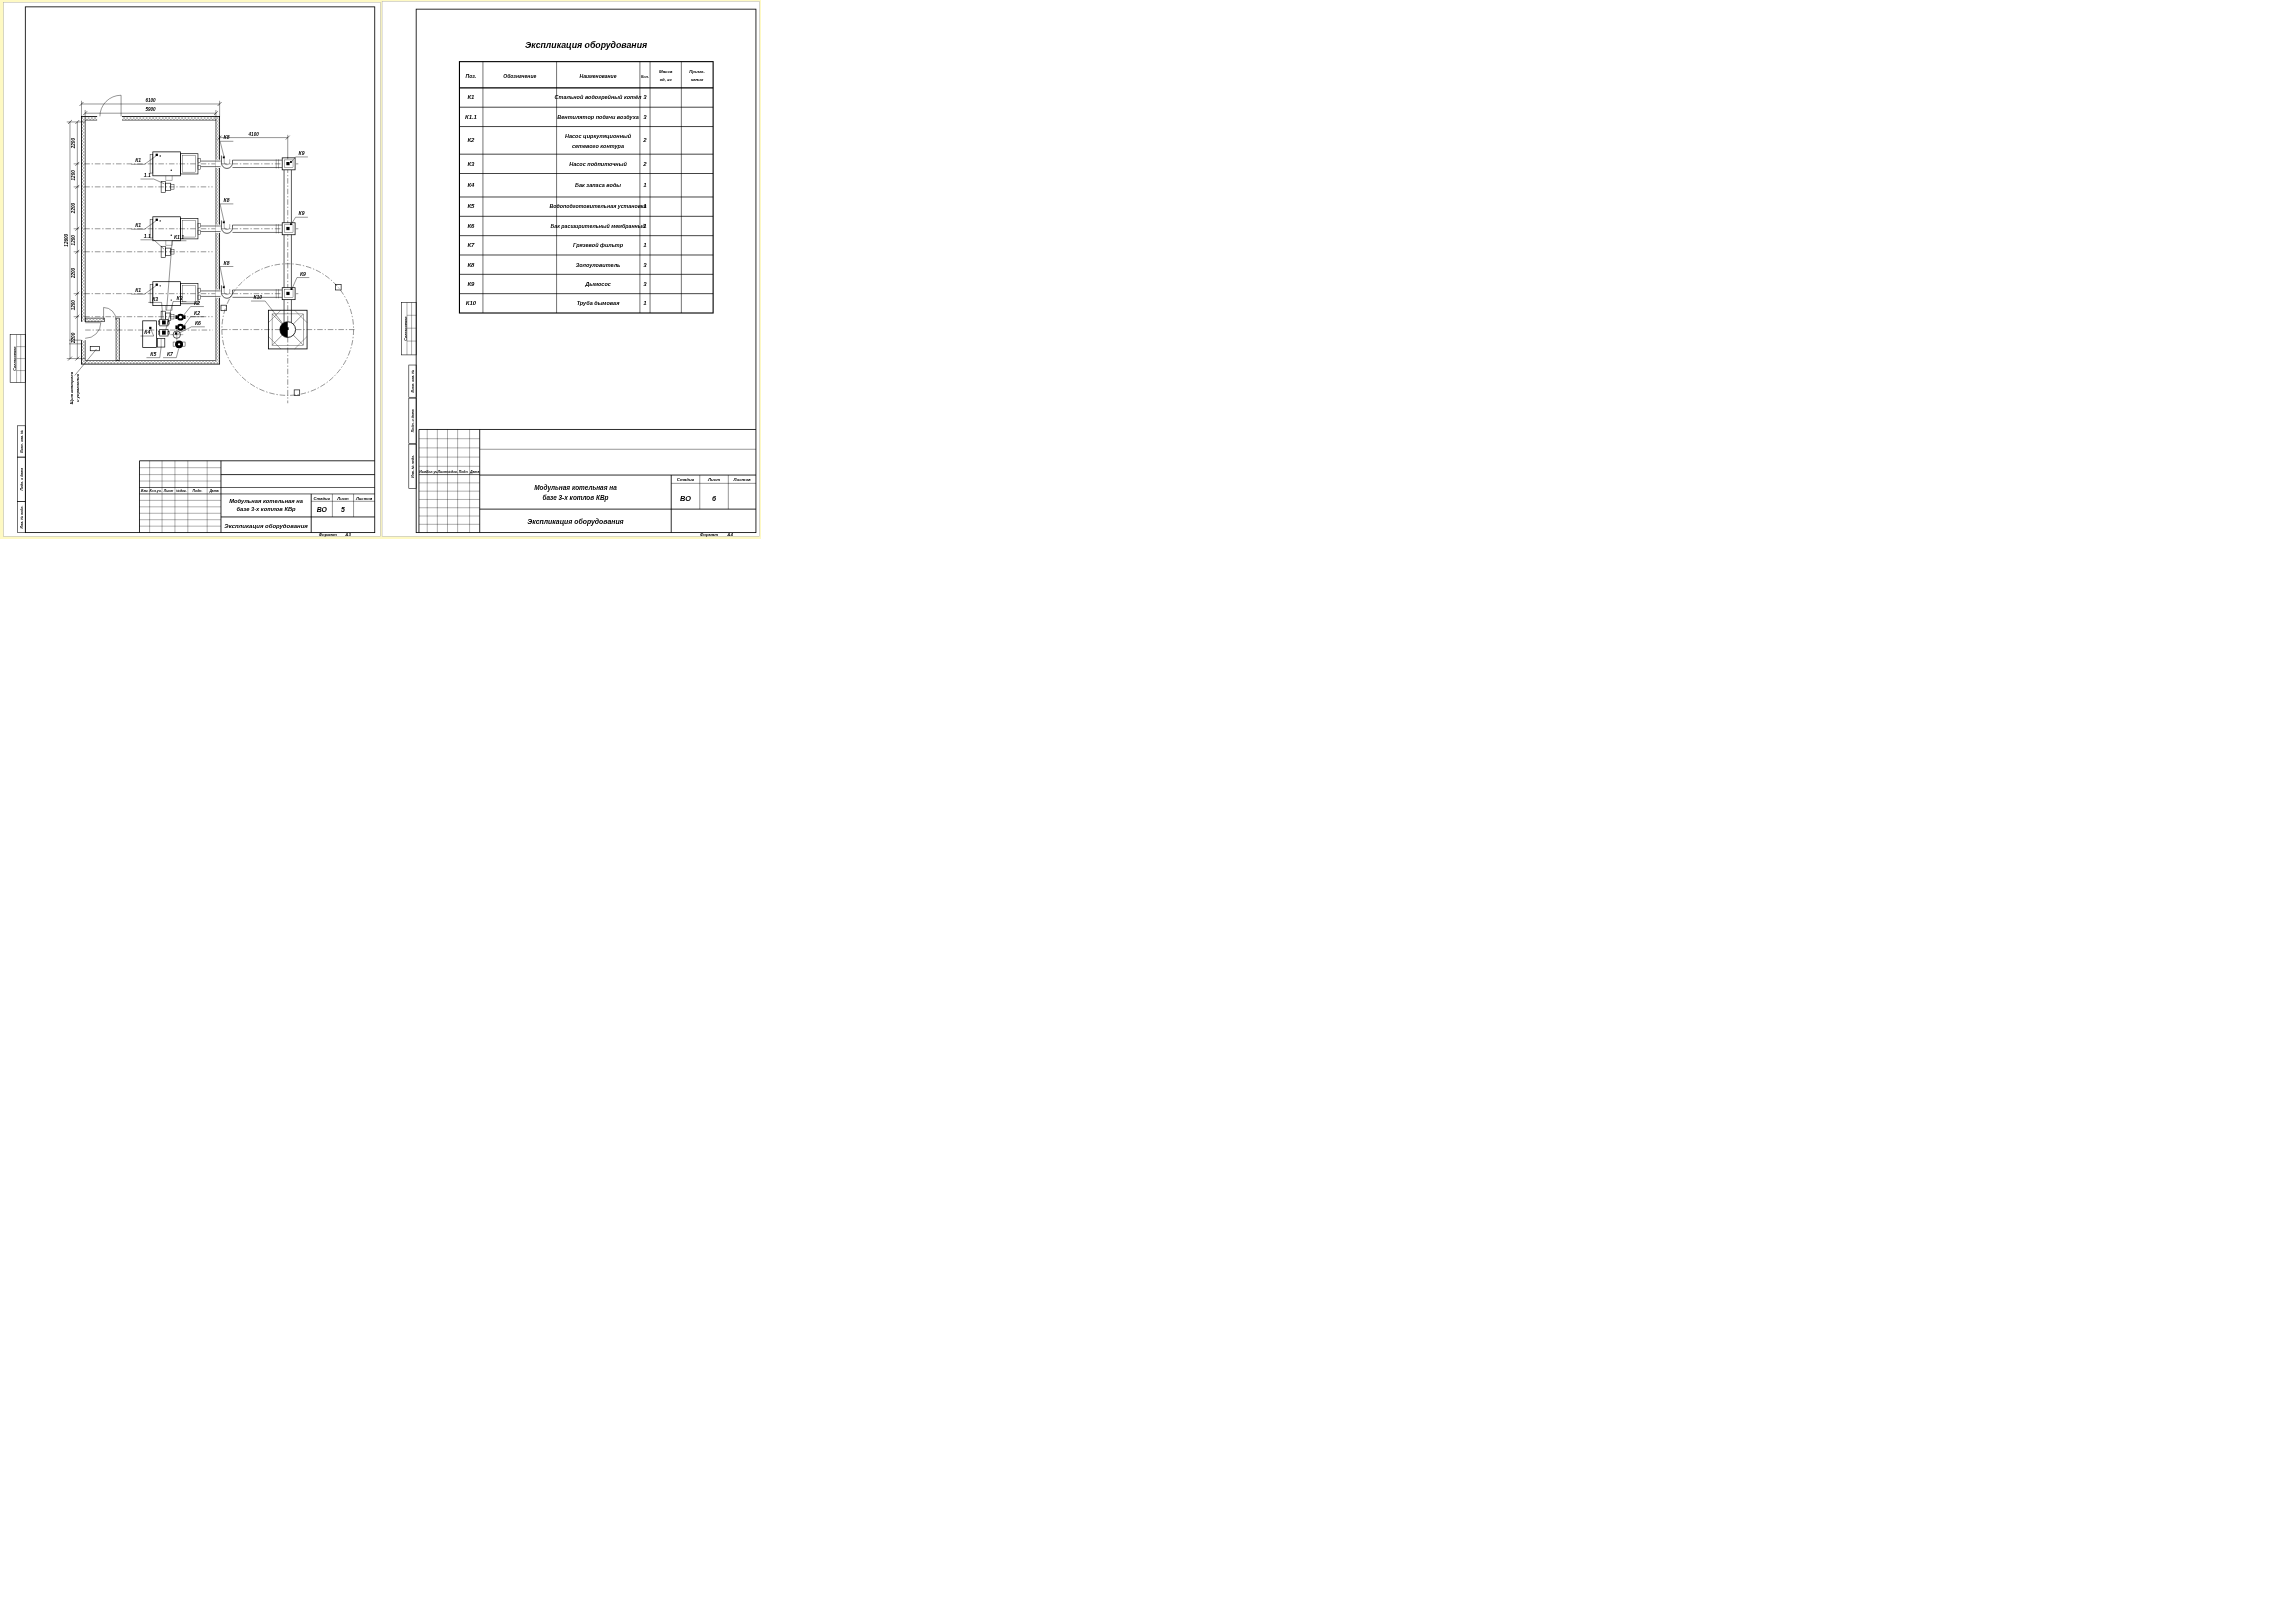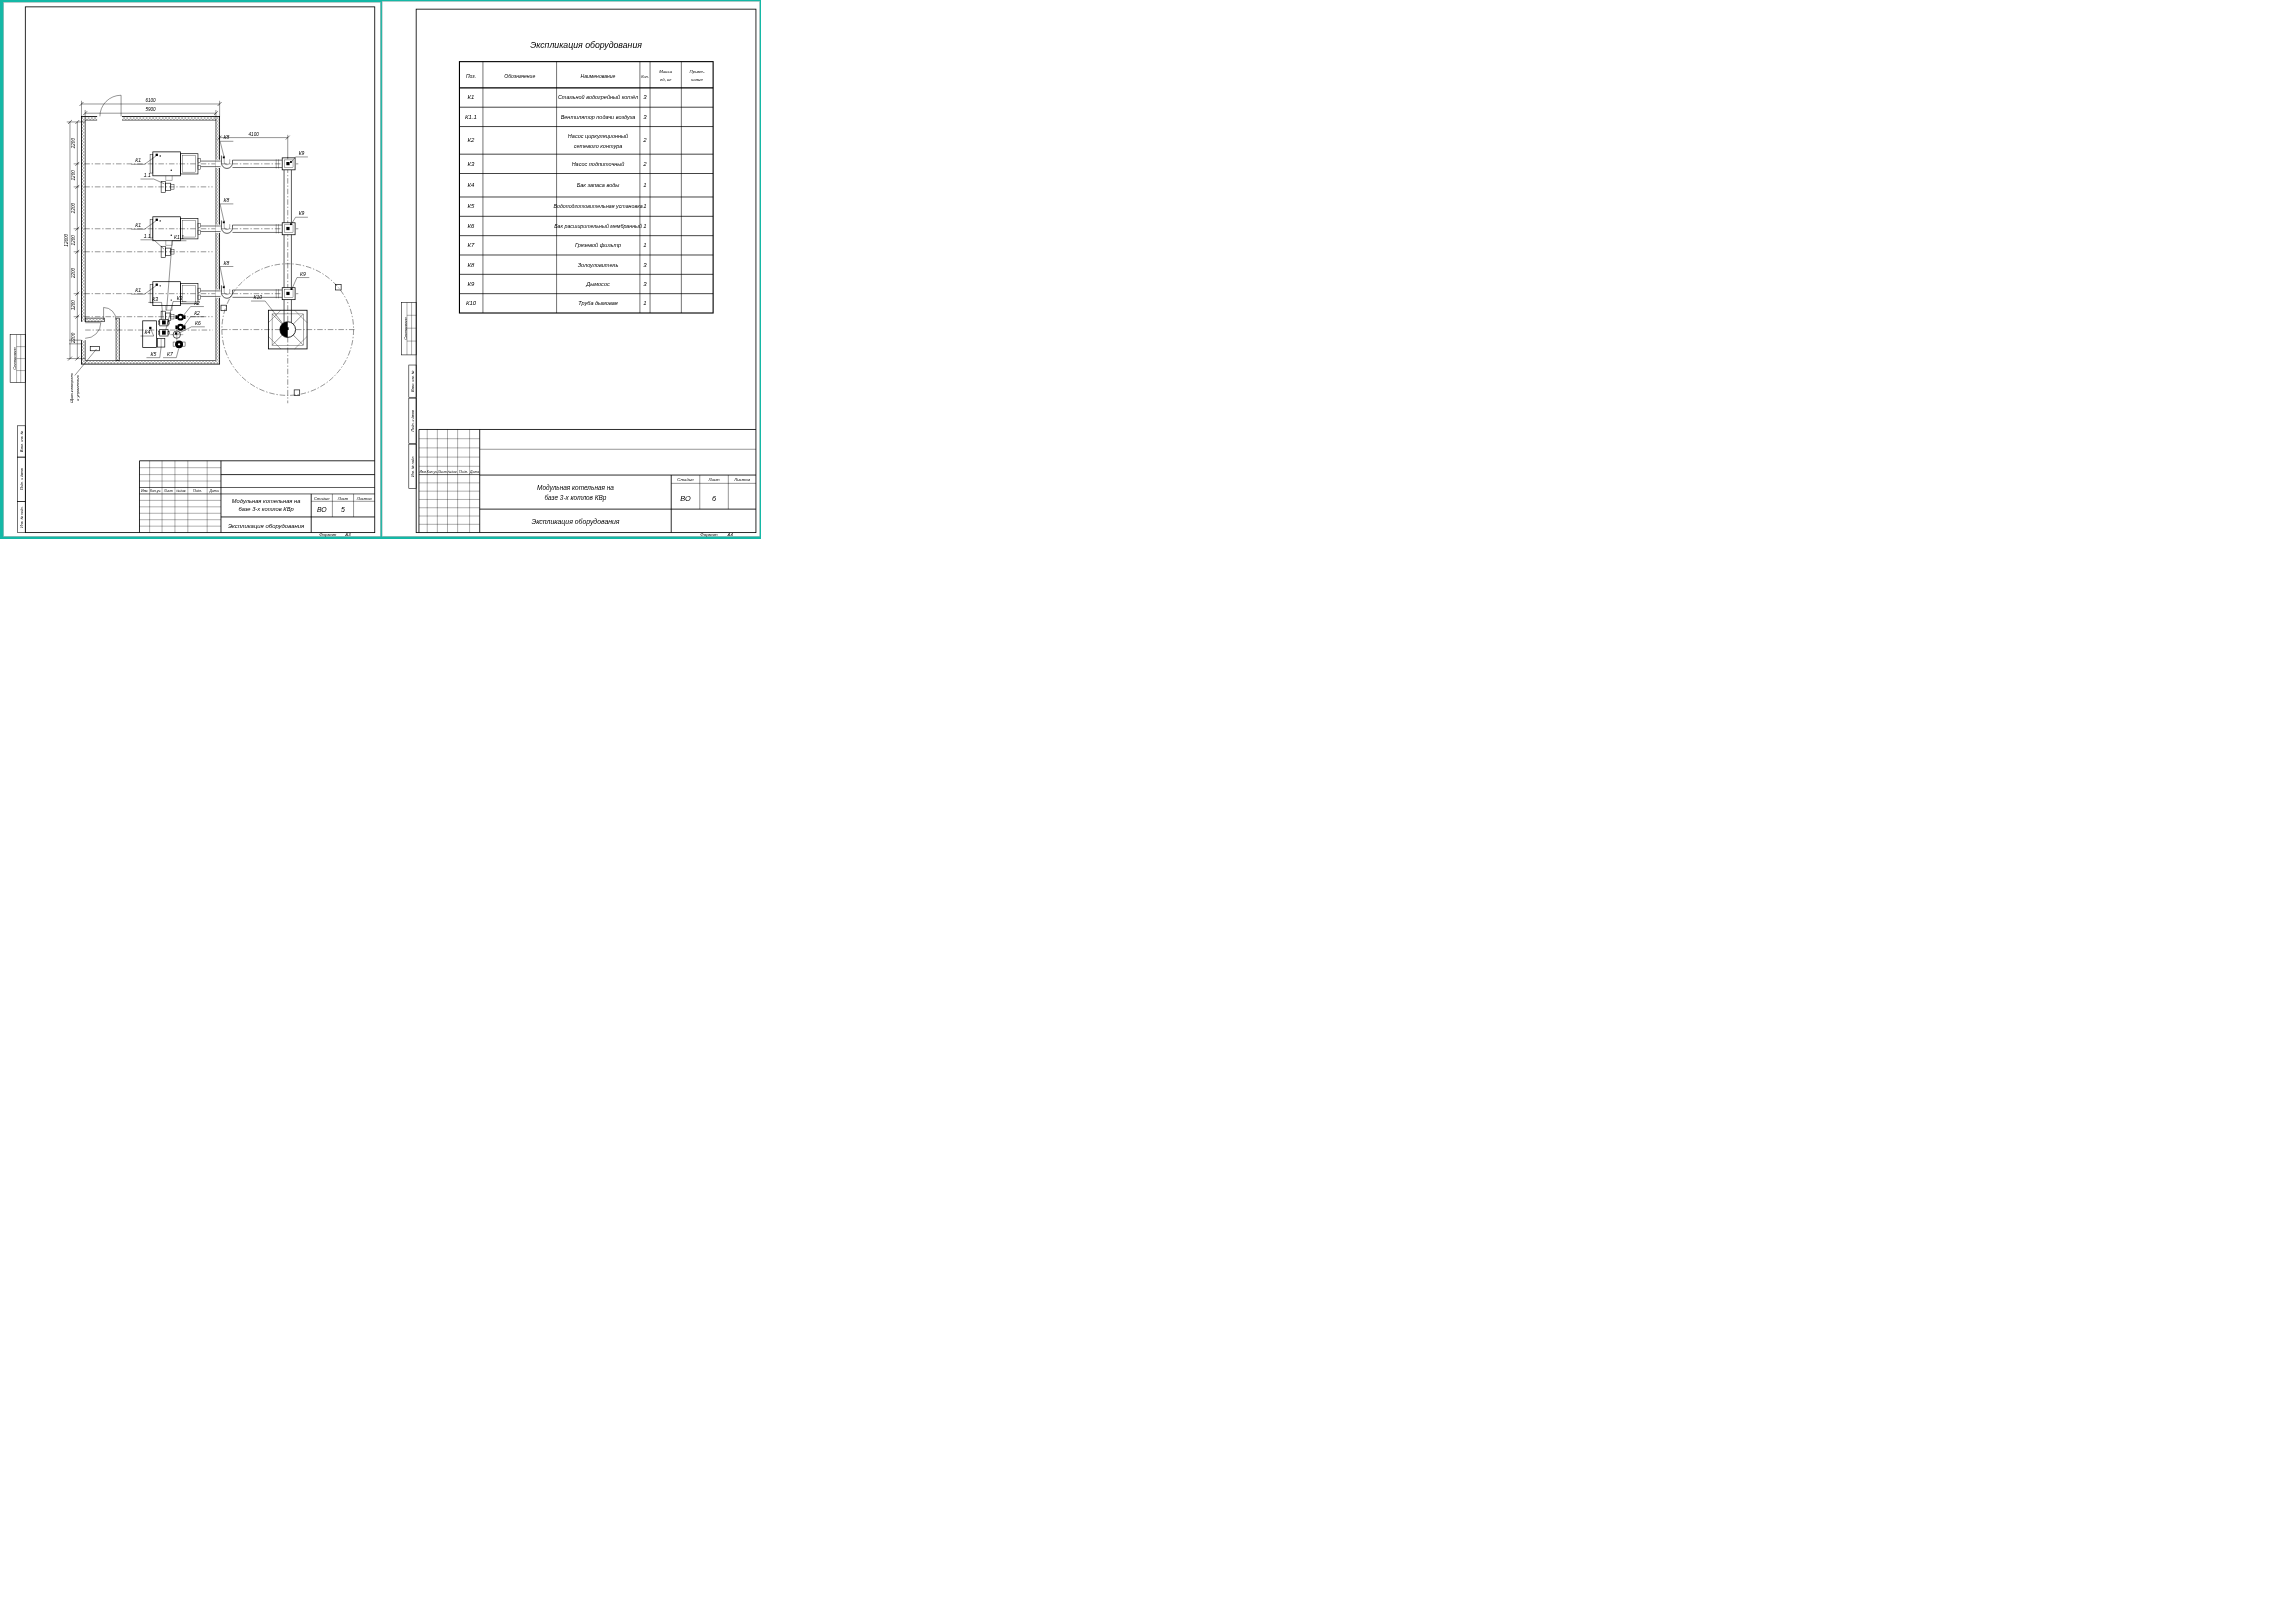--- a/index.html
+++ b/index.html
@@ -1,16 +1,16 @@
 <!DOCTYPE html>
 <html style="font-size:7.4px"><head>
 <meta charset="utf-8">
 <style>
   html,body{margin:0;padding:0;background:#fff;}
-  #canvas{position:relative;width:761px;height:539px;background:#14b8a6;overflow:hidden;}
+  #canvas{position:relative;width:761px;height:539px;background:#fef9c3;overflow:hidden;font-weight:bold;}
   svg{position:absolute;left:0;top:0;}
   svg text{font-family:"Liberation Sans","DejaVu Sans",sans-serif;font-style:italic;fill:#000;}
   .ta{text-anchor:middle;}
   .s18{stroke:#000;stroke-width:1.8;fill:none}
   .s16{stroke:#000;stroke-width:1.6;fill:none}
   .s14{stroke:#000;stroke-width:1.4;fill:none}
   .s12{stroke:#000;stroke-width:1.2;fill:none}
   .s09{stroke:#000;stroke-width:0.9;fill:none}
   .s07{stroke:#000;stroke-width:0.7;fill:none}
   .s24{stroke:#000;stroke-width:2.4;fill:none}

